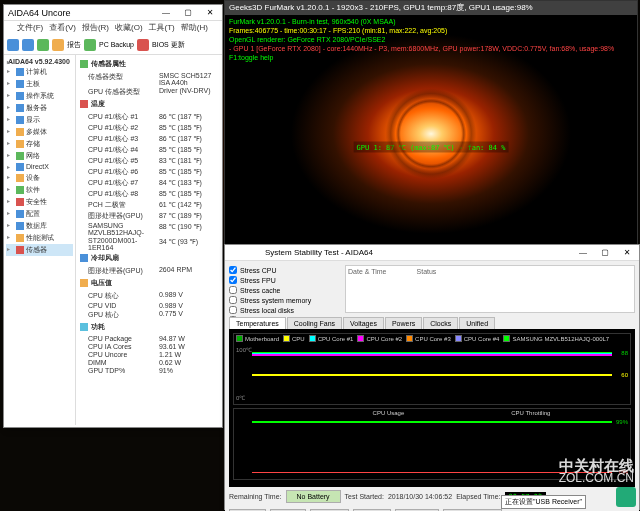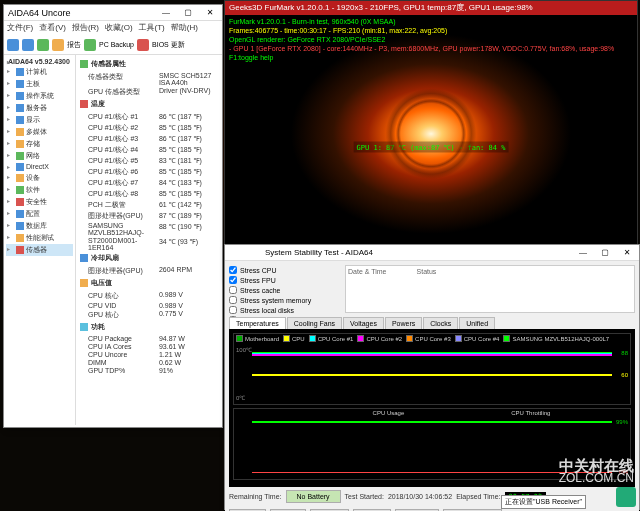--- a/index.html
+++ b/index.html
@@ -11,21 +11,21 @@
 
 
 .win { position: absolute; background: #fff; border: 1px solid #888; box-shadow: 2px 2px 6px rgba(0,0,0,0.3); font-size: 8px; }
 .win-title { height: 16px; background: #fff; border-bottom: 1px solid #ddd; padding: 2px 4px; display: flex; align-items: center; font-size: 9px; }
 .win-controls { position: absolute; right: 2px; top: 0; display: flex; gap: 2px; }
 .win-btn { width: 20px; height: 14px; display: flex; align-items: center; justify-content: center; font-size: 8px; cursor: pointer; }
 .win-btn:last-child { background: #fff; }
 
 
 #aida { left: 3px; top: 4px; width: 220px; height: 424px; }
-#aida .menubar { height: 14px; padding: 1px 3px; font-size: 8px; color: #333; display: flex; gap: 6px; }
+#aida .menubar { height: 14px; padding: 1px 13px; font-size: 8px; color: #333; display: flex; gap: 6px; }
 #aida .toolbar { height: 20px; padding: 2px 3px; display: flex; gap: 3px; align-items: center; border-bottom: 1px solid #ddd; }
 .tool-ico { width: 12px; height: 12px; background: #4a90d9; border-radius: 2px; }
 .tool-ico.g { background: #5cb85c; }
 .tool-ico.r { background: #d9534f; }
 .tool-ico.o { background: #f0ad4e; }
 #aida .body { display: flex; height: 370px; }
 #aida .tree { width: 72px; border-right: 1px solid #ddd; padding: 2px; font-size: 7px; overflow: hidden; }
 .tree-item { padding: 1px 2px 1px 10px; color: #333; white-space: nowrap; position: relative; }
 .tree-item::before { content:"▸"; position:absolute; left:1px; color:#888; font-size:6px; }
 .tree-item.sel { background: #cde6f7; }
@@ -35,21 +35,21 @@
 .tree-item .ico.g { background:#5cb85c; }
 #aida .content { flex: 1; padding: 2px 4px; font-size: 7px; overflow: hidden; }
 .sect-head { font-weight: bold; padding: 2px 0; color: #333; display:flex; align-items:center; gap:3px; }
 .sect-head .ico { width:8px; height:8px; background:#5cb85c; }
 .row { display: flex; padding: 0.5px 0 0.5px 8px; }
 .row .k { flex: 1.2; color: #333; }
 .row .v { flex: 1; color: #333; text-align: left; }
 
 
 #furmark { left: 224px; top: 0; width: 414px; height: 280px; background: #000; border: 1px solid #333; }
-#furmark .title { background: #b91c1c; color: #fff; height: 14px; padding: 1px 4px; font-size: 8px; }
+#furmark .title { background: #404040; color: #fff; height: 14px; padding: 1px 4px; font-size: 8px; }
 #furmark .overlay { position: absolute; top: 16px; left: 4px; color: #0f0; font-size: 7px; line-height: 9px; font-family: monospace; z-index: 2; }
 #furmark .overlay .y { color: #ff0; }
 #furmark .overlay .r { color: #f44; }
 #furmark .render { position: absolute; inset: 14px 0 0 0; background: radial-gradient(ellipse 140px 100px at 50% 45%, #fff8dd 0%, #ffcc66 8%, #ff6600 25%, #992200 45%, #331100 70%, #000 100%); overflow: hidden; }
 #furmark .render::after { content:""; position:absolute; inset:0; background: radial-gradient(circle at 50% 45%, transparent 12%, rgba(80,20,0,0.5) 13%, transparent 14%, rgba(60,15,0,0.4) 16%, transparent 18%); }
 #furmark .gpu-label { position:absolute; top:50%; left:50%; transform:translate(-50%,-50%); color:#0f0; font-size:7px; font-family:monospace; background:rgba(0,0,0,0.3); padding:1px 3px; white-space:nowrap; }
 #furmark .fm-logo { position:absolute; bottom:6px; left:6px; color:#cc6600; font-size:9px; font-weight:bold; }
 
 
 #stab { left: 224px; top: 244px; width: 416px; height: 266px; background: #f0f0f0; }

